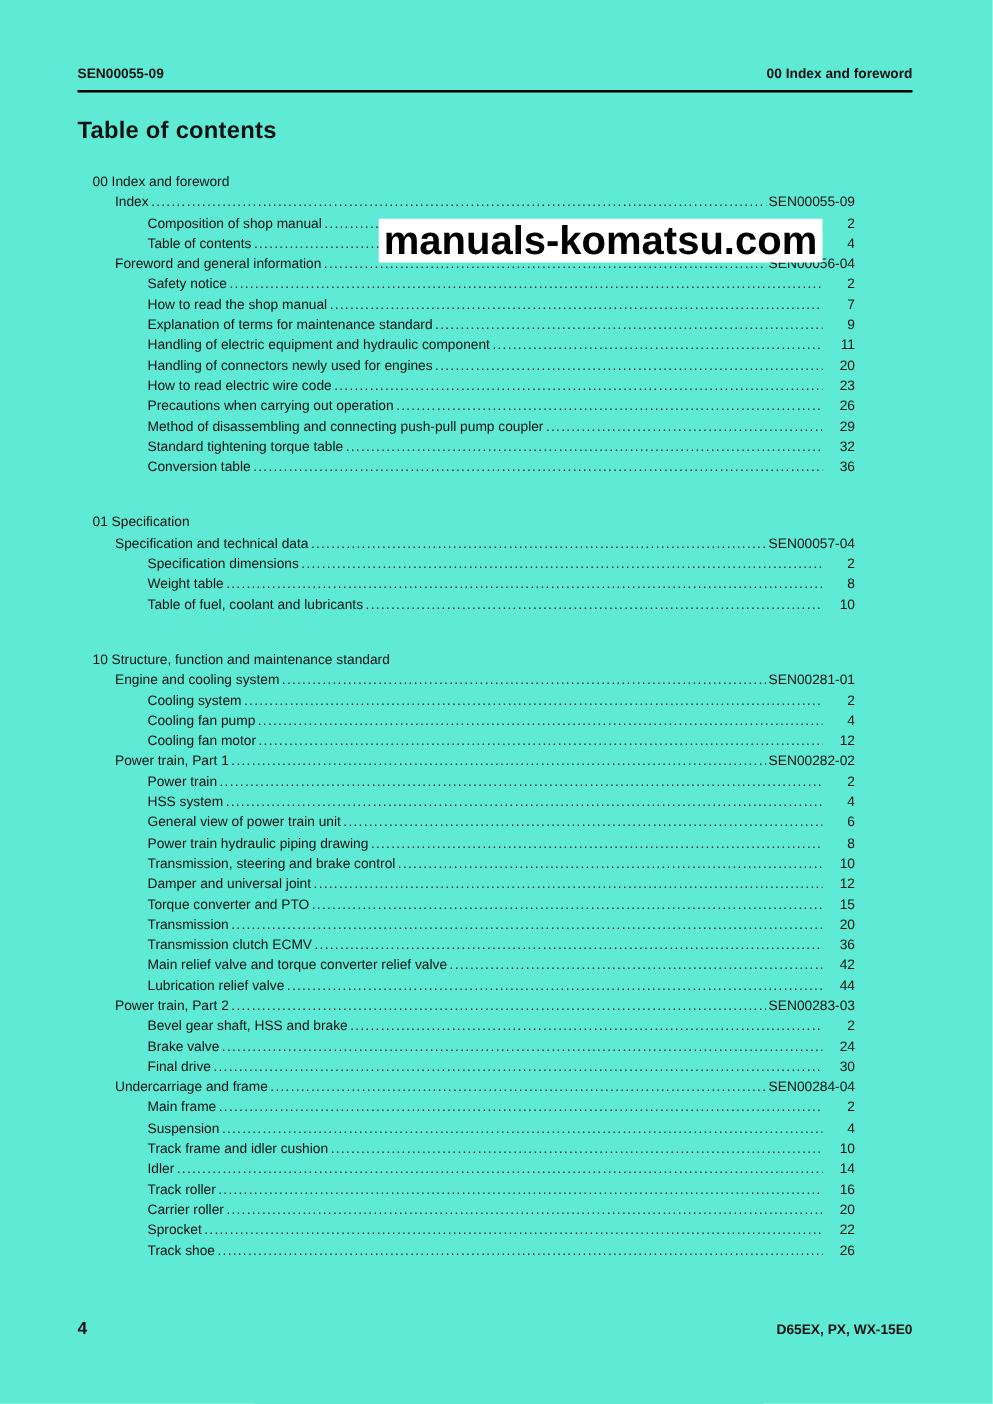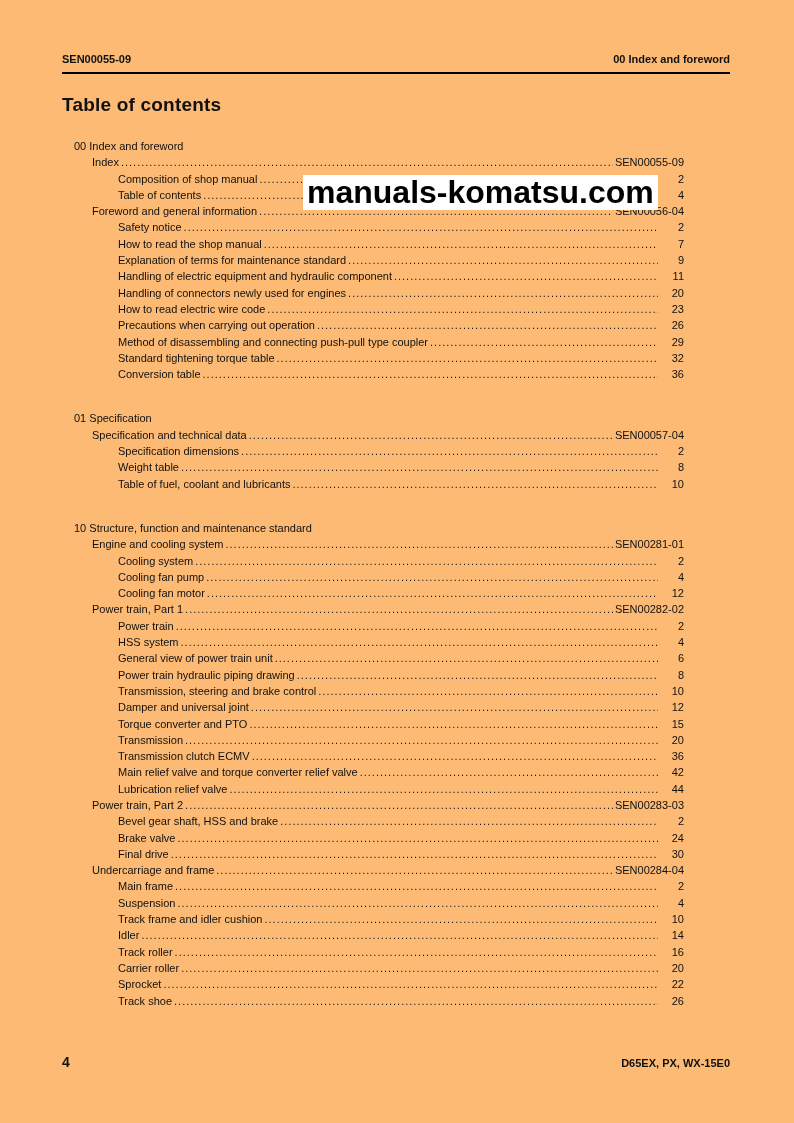--- a/index.html
+++ b/index.html
@@ -1,21 +1,21 @@
 <!DOCTYPE html>
 <html><head>
 <meta charset="utf-8">
 <style>
   * { margin:0; padding:0; box-sizing:border-box; }
   html, body { background:#ffffff; }
   body {
     width:794px; height:1123px; position:relative; overflow:hidden;
     font-family:"Liberation Sans", sans-serif; font-size:11px; color:#111;
   }
-  .page { position:absolute; inset:0; background:#fdba74; }
+  .page { position:absolute; inset:0; background:#5eead4; }
 
   .header {
     position:absolute; top:53px; left:62px; right:64px;
     display:flex; justify-content:space-between; align-items:baseline;
     font-weight:bold; font-size:11px;
   }
   .rule { position:absolute; top:72px; left:62px; right:64px; border-top:2px solid #000; }
 
   .title {
     position:absolute; top:94px; left:62px;
@@ -116,21 +116,21 @@
           <span class="lbl">How to read electric wire code</span>
           <span class="leader"></span>
           <span class="val page-num">23</span>
         </div>
         <div class="row lvl2">
           <span class="lbl">Precautions when carrying out operation</span>
           <span class="leader"></span>
           <span class="val page-num">26</span>
         </div>
         <div class="row lvl2">
-          <span class="lbl">Method of disassembling and connecting push-pull type coupler</span>
+          <span class="lbl">Method of disassembling and connecting push-pull pump coupler</span>
           <span class="leader"></span>
           <span class="val page-num">29</span>
         </div>
         <div class="row lvl2">
           <span class="lbl">Standard tightening torque table</span>
           <span class="leader"></span>
           <span class="val page-num">32</span>
         </div>
         <div class="row lvl2">
           <span class="lbl">Conversion table</span>

